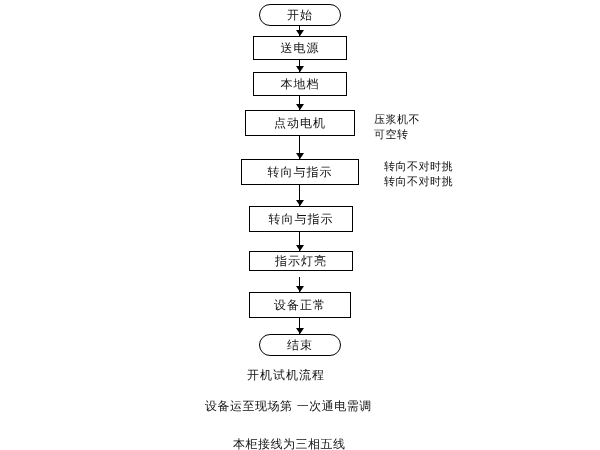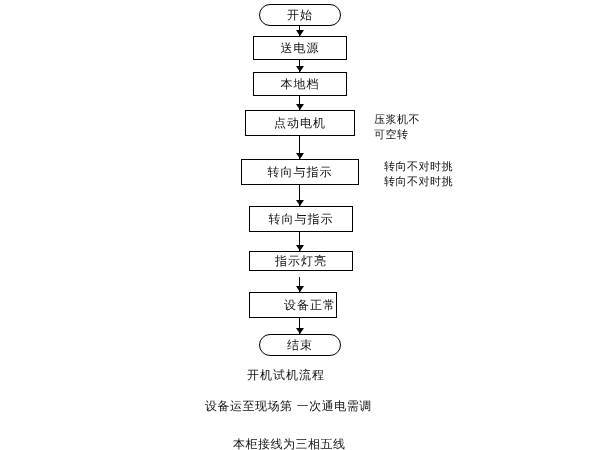--- a/index.html
+++ b/index.html
@@ -130,21 +130,21 @@
   </div>
 
   <div class="node" style="left:249px; top:206px; width:104px; height:26px;">
     <span>转向与指示</span>
   </div>
 
   <div class="node" style="left:249px; top:251px; width:104px; height:20px;">
     <span>指示灯亮</span>
   </div>
 
-  <div class="node" style="left:249px; top:292px; width:88px; height:26px;justify-content:flex-end;">
+  <div class="node" style="left:249px; top:292px; width:102px; height:26px;">
     <span>设备正常</span>
   </div>
 
   <div class="node terminal" style="left:259px; top:334px; width:82px; height:22px;text-align:right;">
     <span>结束</span>
   </div>
 
   <div class="note" style="left:332px; top:112px;">
     <div>压浆机不</div>
     <div>可空转</div>

